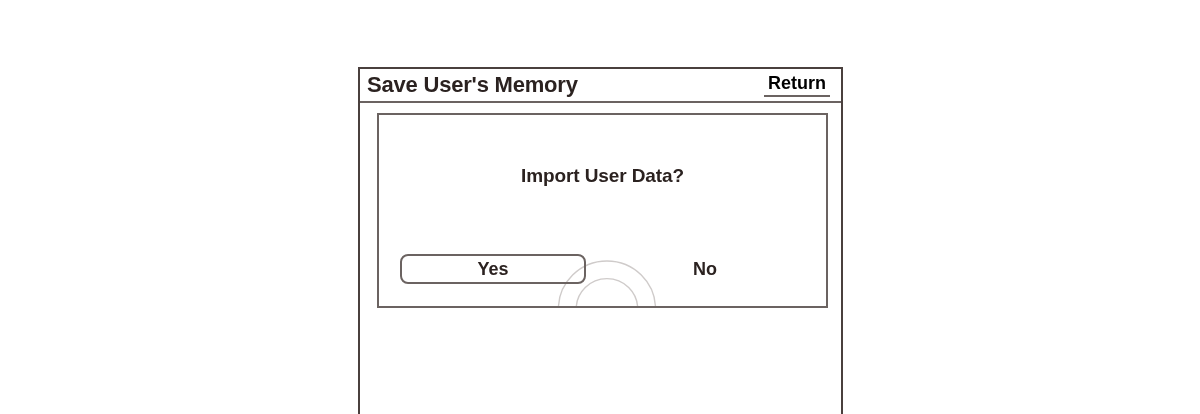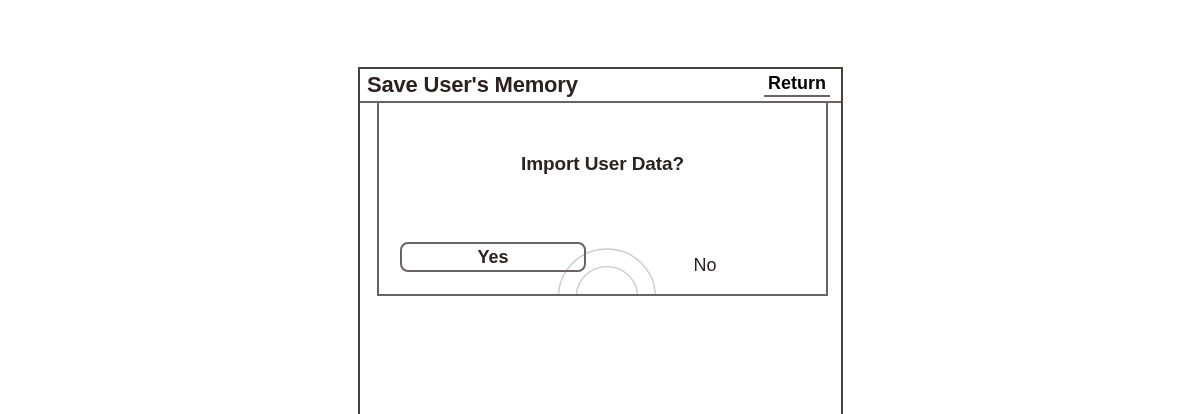--- a/index.html
+++ b/index.html
@@ -60,21 +60,21 @@
     padding: 0 4px 3px 4px;
     border-bottom: 2px solid #6b6361;
     cursor: pointer;
     margin-bottom: -1px;
   }
 
   
   #dialog-panel {
     position: absolute;
     left: 17px;
-    top: 32px;
+    top: 44px;
     width: 451px;
     height: 195px;
     box-sizing: border-box;
     border: 2px solid #6b6361;
     background: #ffffff;
     overflow: hidden;
   }
 
   
   #watermark {
@@ -126,24 +126,23 @@
   #no-button {
     position: absolute;
     left: 296px;
     top: 0;
     width: 60px;
     height: 30px;
     display: flex;
     align-items: center;
     justify-content: center;
     font-size: 18px;
-    font-weight: normal;
+    font-weight: bold;
     color: #2b2220;
     cursor: pointer;
-    margin-top: 8px;
   }
 </style>
 </head>
 <body>
 
 <div id="device-frame">
 
   <div id="title-bar">
     <div id="screen-title">Save User's Memory</div>
     <div id="return-button">Return</div>

